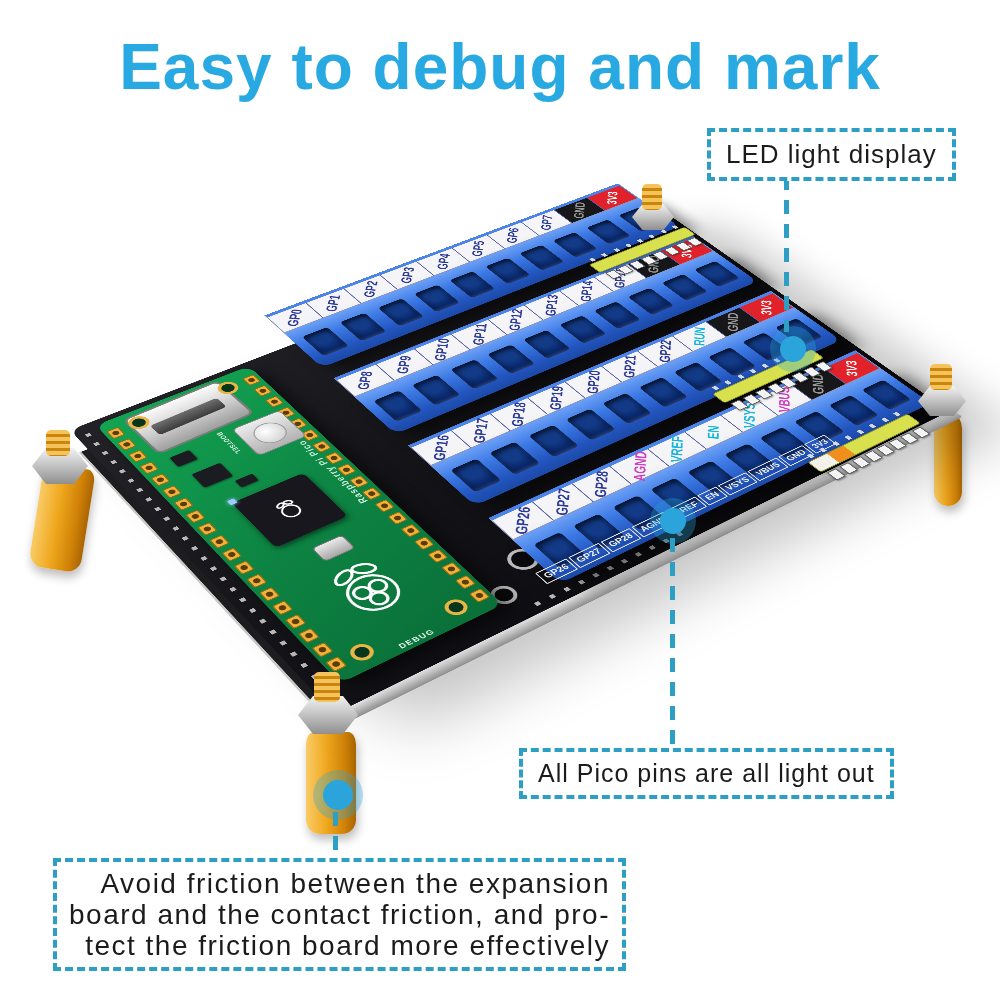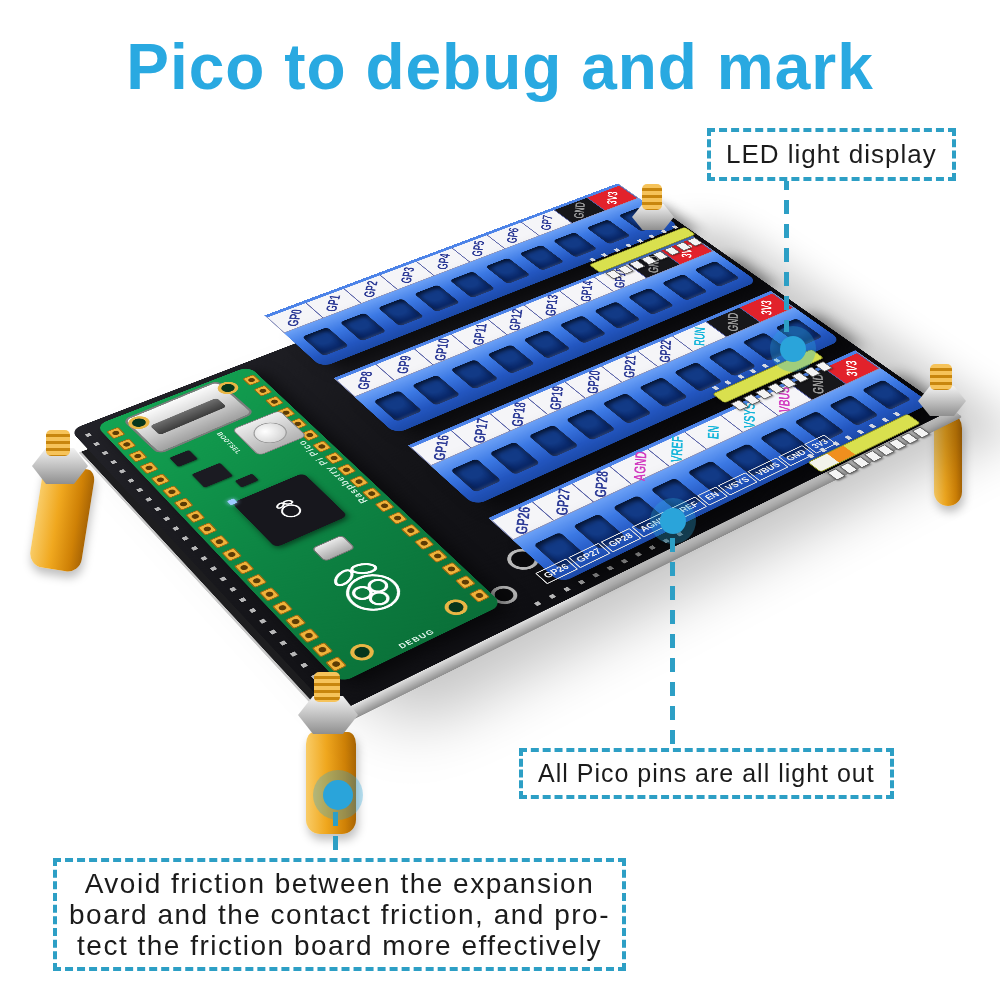--- a/index.html
+++ b/index.html
@@ -126,28 +126,28 @@
   .vline{position:absolute;z-index:5;width:5px;
        background:repeating-linear-gradient(180deg,var(--teal,#2d9fc5) 0 14px,transparent 14px 24px);}
   #line-led{left:784px;top:176px;height:156px;}
   #line-pins{left:670px;top:538px;height:210px;}
   #line-leg{left:333px;top:812px;height:46px;}
   .callout{position:absolute;z-index:6;background:#fff;border:4px dashed var(--teal,#2d9fc5);
        color:#1b1b1b;display:flex;align-items:center;margin-left:25px;}
   #callout-led{left:682px;top:128px;padding:7px 15px;font-size:26px;letter-spacing:1px;}
   #callout-pins{left:494px;top:748px;padding:7px 15px;font-size:25px;letter-spacing:1px;white-space:nowrap;}
   #callout-friction{left:28px;top:858px;padding:6px 12px;font-size:28px;letter-spacing:1.5px;
-       flex-direction:column;align-items:center;line-height:31px;white-space:nowrap;}
+       flex-direction:column;align-items:flex-end;line-height:31px;white-space:nowrap;}
 </style>
 </head>
 <body>
 
 <div class="scene">
 
-  <h1 class="title">Pico to debug and mark</h1>
+  <h1 class="title">Easy to debug and mark</h1>
 
   <div class="leg" id="leg-left"></div>
   <div class="leg" id="leg-bottom"></div>
   <div class="leg" id="leg-right"></div>
 
   <div class="board">
     <div class="edge-left"></div>
     <div class="edge-front"></div>
     <i class="holes holes-left"></i>
     <i class="holes holes-bottom"></i>

